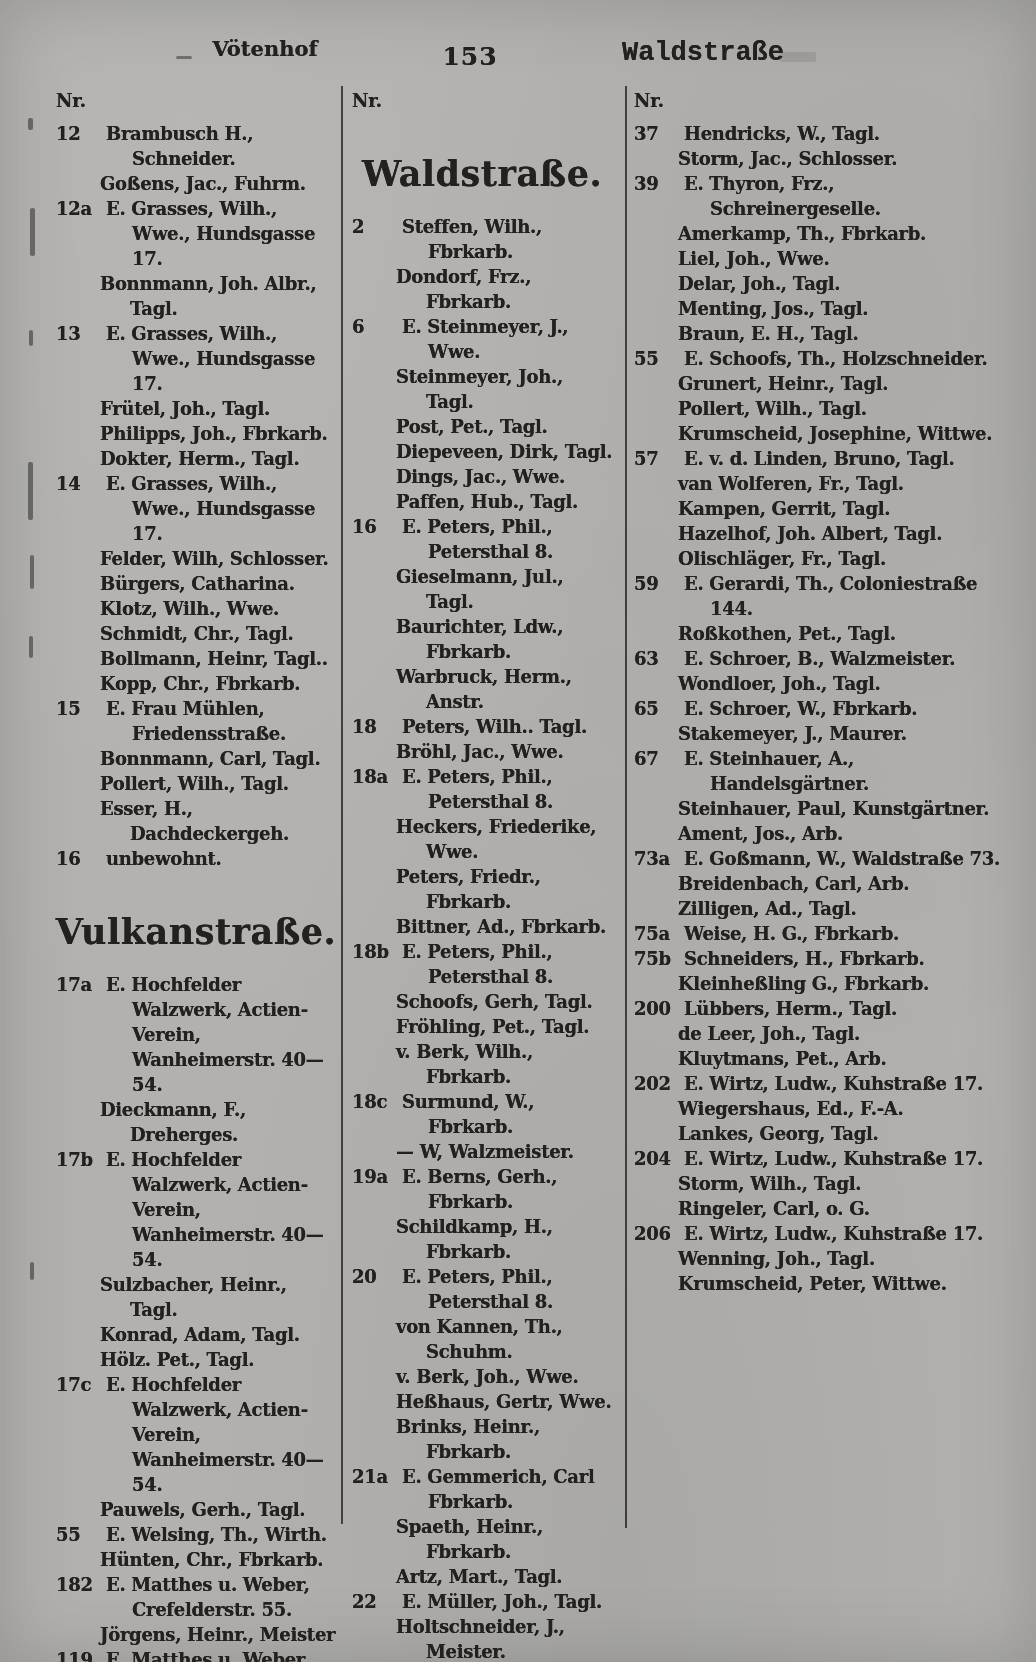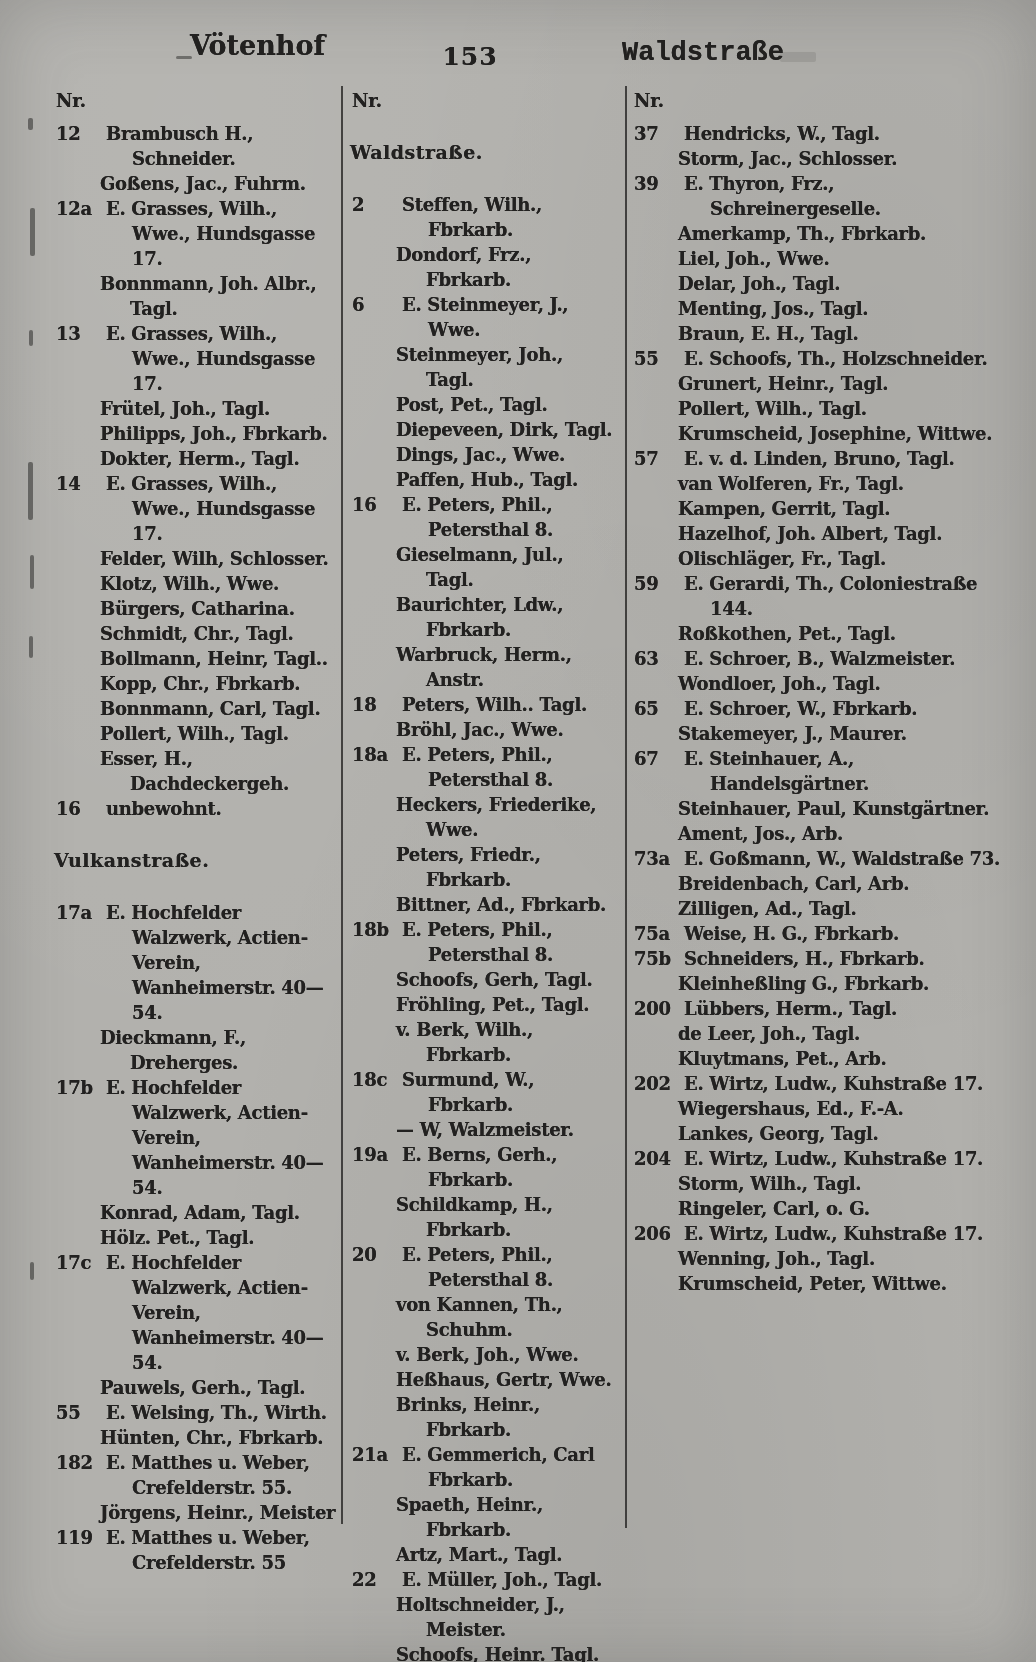--- a/index.html
+++ b/index.html
@@ -13,34 +13,34 @@
       radial-gradient(ellipse at 60% 95%, rgba(0,0,0,0.05), transparent 50%),
       #b2b1ad;
     box-shadow: inset 0 0 70px rgba(60,60,58,0.25);
     overflow:hidden;
     font-family:"DejaVu Serif","Liberation Serif",serif;
     font-weight:bold;
     color:#222120;
     text-shadow:0 0 0.4px rgba(25,25,24,0.85);
   }
   .hdr{position:absolute;white-space:nowrap;}
-  .h-left{left:190px;top:30px;width:150px;font-size:27px;}
+  .h-left{left:190px;top:36px;width:150px;text-align:center;font-size:21px;}
   .h-center{left:430px;top:42px;width:80px;text-align:center;font-size:25px;font-weight:bold;letter-spacing:1px;}
   .h-right{left:622px;top:38px;font-size:27px;font-family:Liberation Mono, monospace;}
   .col{position:absolute;top:88px;font-size:18px;line-height:25px;letter-spacing:-0.3px;}
   .col1{left:54px;width:284px;}
   .col2{left:350px;width:264px;}
   .col3{left:632px;width:378px;}
   .nrlab{margin:0 0 8px 2px;}
   .entry{position:relative;padding-left:52px;}
   .entry .num{position:absolute;left:2px;top:0;}
   .entry .etext{display:block;padding-left:26px;text-indent:-26px;}
   .entry.sub{padding-left:46px;}
   .entry.sub .etext{padding-left:30px;text-indent:-30px;}
-  .heading{text-align:left;font-size:19px;line-height:34px;margin:22px 0 23px;letter-spacing:0.5px;}
+  .heading{text-align:center;font-size:35px;line-height:34px;margin:44px 0 23px;letter-spacing:0.5px;}
   .sep{position:absolute;width:2px;background:#2e2d2b;opacity:0.85;}
   .sep1{left:341px;top:86px;height:1438px;}
   .sep2{left:625px;top:86px;height:1442px;}
   .mark{position:absolute;background:#2c2c2a;border-radius:2px;opacity:0.55;filter:blur(0.4px);}
   .m1{left:28px;top:118px;width:5px;height:12px;}
   .m2{left:30px;top:208px;width:5px;height:48px;}
   .m3{left:29px;top:330px;width:4px;height:16px;}
   .m4{left:28px;top:462px;width:5px;height:58px;}
   .m5{left:30px;top:555px;width:4px;height:34px;}
   .m6{left:29px;top:636px;width:4px;height:22px;}
@@ -91,33 +91,37 @@
           <span class="etext">Dokter, Herm., Tagl.</span>
         </div>
         <div class="entry">
           <span class="num">14</span>
           <span class="etext">E. Grasses, Wilh., Wwe., Hundsgasse 17.</span>
         </div>
         <div class="entry sub">
           <span class="etext">Felder, Wilh, Schlosser.</span>
         </div>
         <div class="entry sub">
+          <span class="etext">Bürgers, Catharina.</span>
+        </div>
+        <div class="entry sub">
           <span class="etext">Klotz, Wilh., Wwe.</span>
         </div>
         <div class="entry sub">
-          <span class="etext">Bürgers, Catharina.</span>
-        </div>
-        <div class="entry sub">
           <span class="etext">Schmidt, Chr., Tagl.</span>
         </div>
         <div class="entry sub">
           <span class="etext">Bollmann, Heinr, Tagl..</span>
         </div>
         <div class="entry sub">
           <span class="etext">Kopp, Chr., Fbrkarb.</span>
+        </div>
+        <div class="entry">
+          <span class="num">15</span>
+          <span class="etext">E. Frau Mühlen, Friedensstraße.</span>
         </div>
         <div class="entry sub">
           <span class="etext">Bonnmann, Carl, Tagl.</span>
         </div>
         <div class="entry sub">
           <span class="etext">Pollert, Wilh., Tagl.</span>
         </div>
         <div class="entry sub">
           <span class="etext">Esser, H., Dachdeckergeh.</span>
         </div>
@@ -129,20 +133,23 @@
         <div class="entry">
           <span class="num">17a</span>
           <span class="etext">E. Hochfelder Walzwerk, Actien-Verein, Wanheimerstr. 40—54.</span>
         </div>
         <div class="entry sub">
           <span class="etext">Dieckmann, F., Dreherges.</span>
         </div>
         <div class="entry">
           <span class="num">17b</span>
           <span class="etext">E. Hochfelder Walzwerk, Actien-Verein, Wanheimerstr. 40—54.</span>
+        </div>
+        <div class="entry sub">
+          <span class="etext">Sulzbacher, Heinr., Tagl.</span>
         </div>
         <div class="entry sub">
           <span class="etext">Konrad, Adam, Tagl.</span>
         </div>
         <div class="entry sub">
           <span class="etext">Hölz. Pet., Tagl.</span>
         </div>
         <div class="entry">
           <span class="num">17c</span>
           <span class="etext">E. Hochfelder Walzwerk, Actien-Verein, Wanheimerstr. 40—54.</span>

